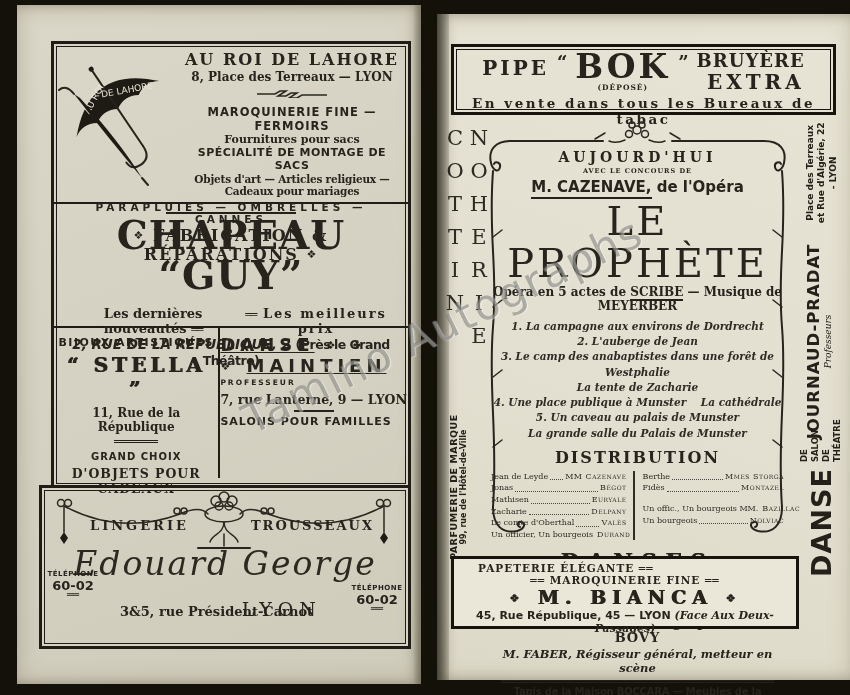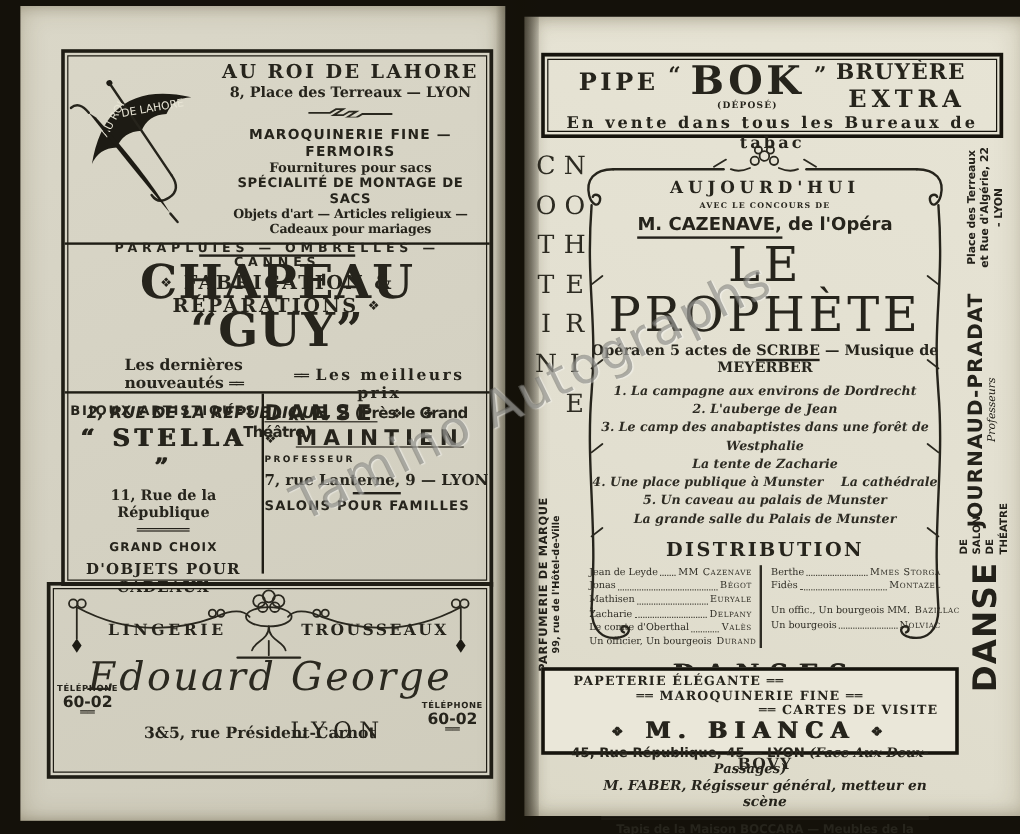--- a/index.html
+++ b/index.html
@@ -49,21 +49,21 @@
   .roi-l3{font-family:"DejaVu Sans",sans-serif;font-size:11px;font-weight:bold;letter-spacing:.5px;}
   .roi-l4{font-size:10.5px;font-weight:bold;margin-top:1px;letter-spacing:-.2px;}
   .roi-wide1{font-family:"DejaVu Sans",sans-serif;font-size:10.5px;font-weight:bold;letter-spacing:4px;text-align:center;margin-top:4px;}
   .roi-wide2{font-size:16px;font-weight:bold;letter-spacing:2px;text-align:center;margin-top:1px;}
   .fleuron{font-family:"DejaVu Sans",sans-serif;font-size:11px;vertical-align:2px;}
   
   .sec-chapeau{height:124px;border-bottom:2px solid #1f1d15;text-align:center;padding-top:6px;}
   .chapeau-tag{font-family:"DejaVu Sans",sans-serif;font-size:13px;font-weight:bold;letter-spacing:2px;}
   .chapeau-tag-rule{width:130px;border-top:2px solid #23211a;margin:2px auto;}
   .chapeau-title{font-size:39px;font-weight:bold;letter-spacing:1px;line-height:1.02;}
-  .chapeau-notes{display:flex;justify-content:space-between;align-items:flex-start;font-size:13px;font-weight:bold;padding:0 8px;margin-top:1px;}
+  .chapeau-notes{display:flex;justify-content:space-between;align-items:flex-end;font-size:13px;font-weight:bold;padding:0 8px;margin-top:1px;}
   .chapeau-prix{letter-spacing:2px;margin-top:9px;}
   .eq{font-family:"DejaVu Sans",sans-serif;font-size:11px;letter-spacing:-1px;}
   .chapeau-addr{font-family:"DejaVu Sans",sans-serif;font-size:13.5px;font-weight:bold;font-style:italic;margin-top:0px;}
   .chapeau-addr .paren{font-style:normal;font-size:12.5px;letter-spacing:-.5px;}
   
   .sec-cols{display:flex;height:150px;}
   .col-stella{width:47%;border-right:2px solid #1f1d15;text-align:center;padding-top:8px;box-sizing:border-box;}
   .col-danse{width:53%;text-align:left;padding-top:6px;box-sizing:border-box;}
   .stella-h{font-family:"DejaVu Sans",sans-serif;font-size:11px;font-weight:bold;letter-spacing:1.5px;}
   .stella-name{font-size:20px;font-weight:bold;letter-spacing:4px;margin-top:4px;text-shadow:1px 0 0 #26241c;}
@@ -426,20 +426,19 @@
     <span class="big">DANSE</span>
     <span class="small-col">
       <div>DE SALON</div>
       <div>DE THÉATRE</div>
     </span>
   </div>
 
   <div class="bianca">
     <div class="bianca-l1">PAPETERIE ÉLÉGANTE ══</div>
     <div class="bianca-l2">══ MAROQUINERIE FINE ══</div>
-    <div class="bianca-l3">══ CARTES DE VISITE</div>
     <div class="bianca-name"><span class="fleuron">❖</span> <span>M. BIANCA</span> <span class="fleuron">❖</span></div>
     <div class="bianca-addr"><span>45, Rue République, 45 — LYON</span> <span class="it">(Face Aux Deux-Passages)</span></div>
   </div>
 </div>
 
 <div class="gutter"></div>
 <div class="watermark">Tamino Autographs</div>
 
 </body></html>

